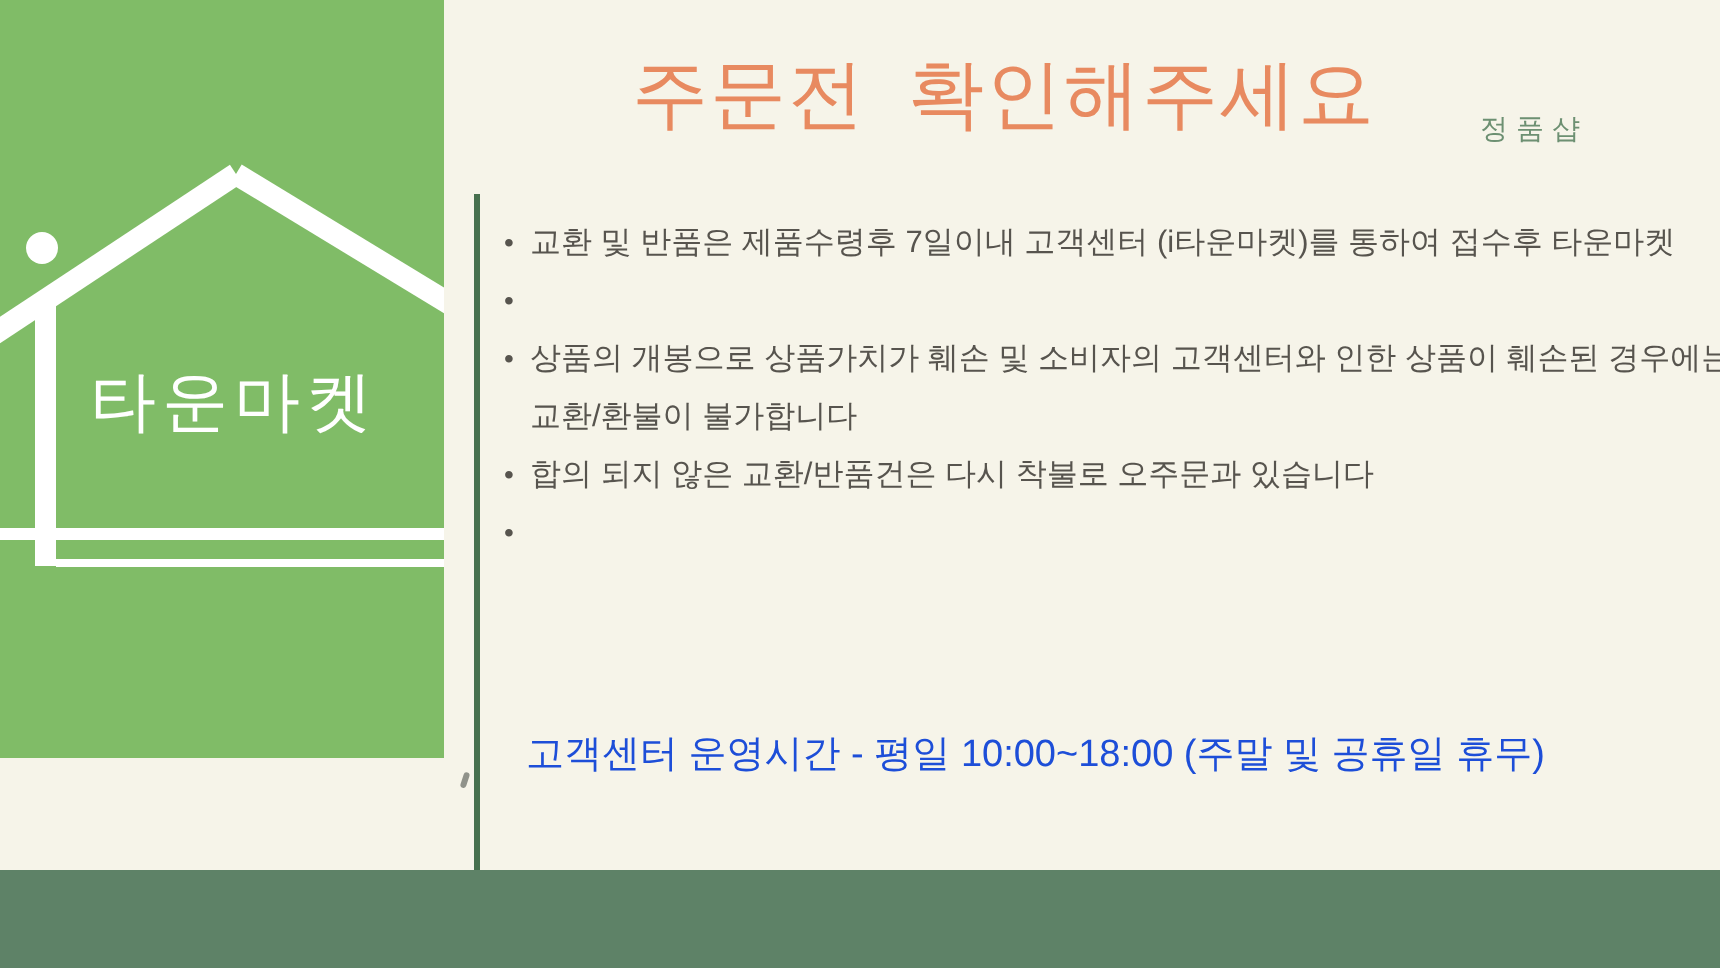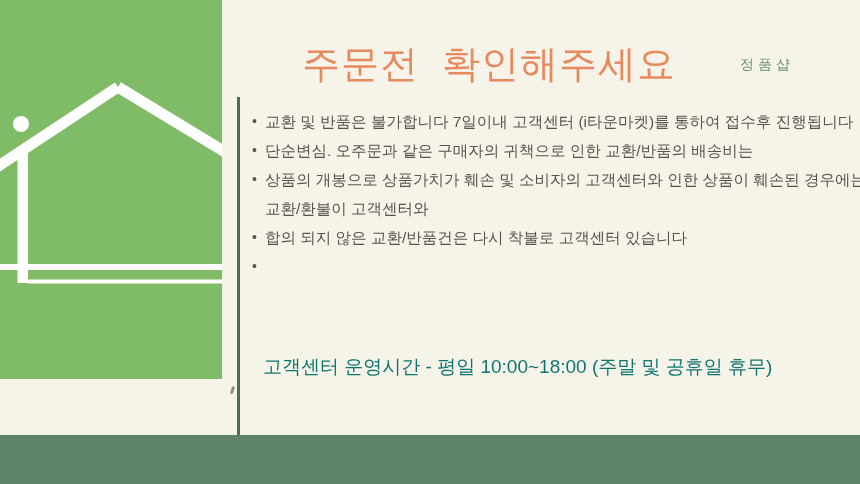--- a/index.html
+++ b/index.html
@@ -30,28 +30,27 @@
     font-size: 33px;
     line-height: 34px;
     font-weight: 300;
     letter-spacing: 3px;
     white-space: nowrap;
   }
 
   
   .main-title {
     position: absolute;
-    left: 302px; top: 26px;
-    font-family: Liberation Sans, sans-serif;
+    left: 316px; top: 26px;
+    font-family: Liberation Serif, serif;
     font-size: 38px;
     line-height: 44px;
     color: #e88a60;
     letter-spacing: 1px;
     white-space: pre;
-    margin-top: 16px;
   }
   .brand-tag {
     position: absolute;
     left: 740px; top: 56px;
     font-family: Liberation Serif, serif;
     font-size: 14px;
     color: #6d9072;
     letter-spacing: 4px;
     white-space: nowrap;
   }
@@ -81,22 +80,22 @@
   .notice-line .dot {
     width: 13px;
     flex: 0 0 13px;
     font-size: 14px;
   }
   .notice-line.cont .dot { visibility: hidden; }
 
   
   .support-info {
     position: absolute;
-    left: 263px; top: 352px;
-    color: #0f766e;
+    left: 263px; top: 363px;
+    color: #1d4ed8;
     font-size: 19px;
     line-height: 30px;
     white-space: nowrap;
   }
 
   .tick-mark {
     position: absolute;
     left: 231px; top: 386px;
     width: 2.5px; height: 8px;
     background: #90928a;
@@ -122,47 +121,47 @@
 
       <circle cx="21" cy="124" r="8" fill="#ffffff"></circle>
       <rect x="17.5" y="149" width="10.5" height="134" fill="#ffffff"></rect>
 
       <line x1="-3" y1="167" x2="118" y2="87" stroke="#ffffff" stroke-width="11" stroke-linecap="butt"></line>
       <line x1="118" y1="87" x2="225" y2="152" stroke="#ffffff" stroke-width="11" stroke-linecap="butt"></line>
 
       <rect x="0" y="264" width="222" height="6" fill="#ffffff"></rect>
       <rect x="28" y="279.5" width="194" height="4" fill="#ffffff"></rect>
     </svg>
+    <div class="wordmark">타운마켓</div>
   </div>
 
   <div class="main-title">주문전  확인해주세요</div>
   <div class="brand-tag">정품샵</div>
 
   <div class="vertical-divider"></div>
 
   <div class="notice-list">
     <div class="notice-line">
       <span class="dot">•</span>
-      <span>교환 및 반품은 불가합니다 7일이내 고객센터 (i타운마켓)를 통하여 접수후 진행됩니다</span>
+      <span>교환 및 반품은 제품수령후 7일이내 고객센터 (i타운마켓)를 통하여 접수후 타운마켓</span>
     </div>
     <div class="notice-line">
       <span class="dot">•</span>
-      <span>단순변심. 오주문과 같은 구매자의 귀책으로 인한 교환/반품의 배송비는</span>
     </div>
     <div class="notice-line">
       <span class="dot">•</span>
       <span>상품의 개봉으로 상품가치가 훼손 및 소비자의 고객센터와 인한 상품이 훼손된 경우에는</span>
     </div>
     <div class="notice-line cont">
       <span class="dot">•</span>
-      <span>교환/환불이 고객센터와</span>
+      <span>교환/환불이 불가합니다</span>
     </div>
     <div class="notice-line">
       <span class="dot">•</span>
-      <span>합의 되지 않은 교환/반품건은 다시 착불로 고객센터 있습니다</span>
+      <span>합의 되지 않은 교환/반품건은 다시 착불로 오주문과 있습니다</span>
     </div>
     <div class="notice-line">
       <span class="dot">•</span>
     </div>
   </div>
 
   <div class="support-info">
     <div>고객센터 운영시간 - 평일 10:00~18:00 (주말 및 공휴일 휴무)</div>
   </div>
 

